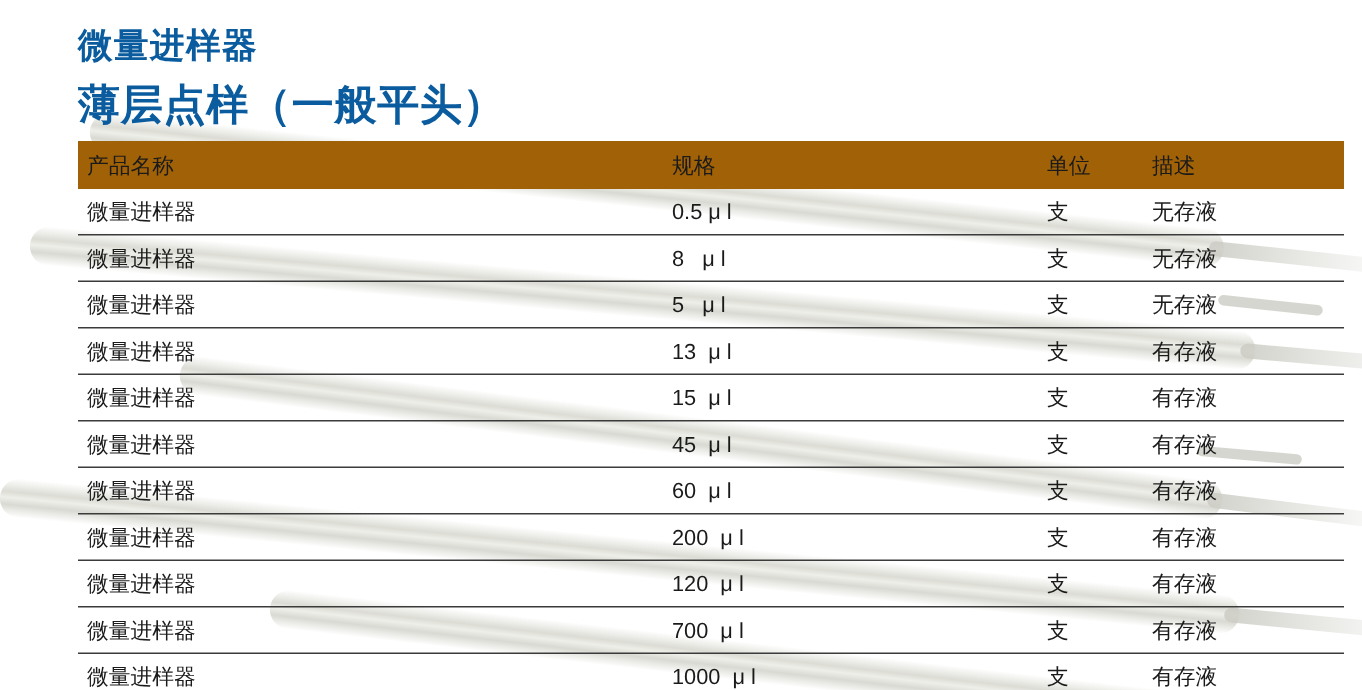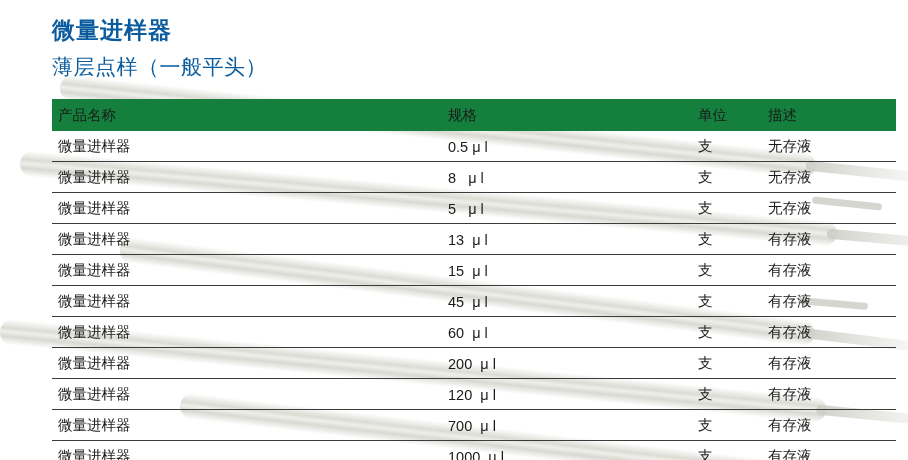--- a/index.html
+++ b/index.html
@@ -65,36 +65,36 @@
 
   .title-main {
     font-size: 23px;
     font-weight: bold;
     color: #0a5c9e;
     letter-spacing: 1px;
     margin: 0 0 12px 0;
     line-height: 1.1;
   }
   .title-sub {
-    font-size: 21px;
-    font-weight: normal;
+    font-size: 28px;
+    font-weight: bold;
     color: #0a5c9e;
     letter-spacing: 0.5px;
-    margin: 0 0 21px 0;
+    margin: 0 0 8px 0;
     line-height: 1.1;
   }
 
   table.spec {
     border-collapse: collapse;
     width: 844px;
     table-layout: fixed;
     font-size: 14px;
   }
   table.spec thead th {
-    background: #15803d;
+    background: #a16207;
     font-weight: normal;
     text-align: left;
     padding: 5px 0 5px 6px;
     font-size: 14.5px;
     color: #1a1a1a;
     border: none;
     height: 22px;
   }
   table.spec tbody td {
     padding: 6px 0 5px 6px;

